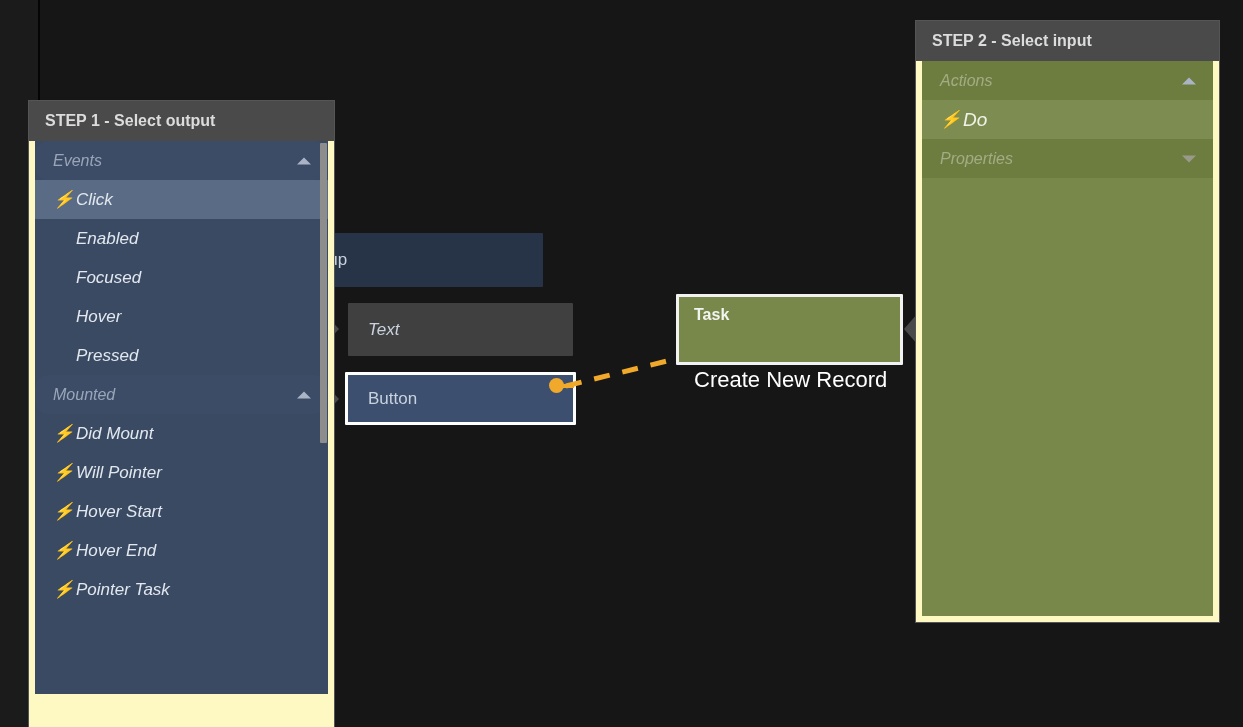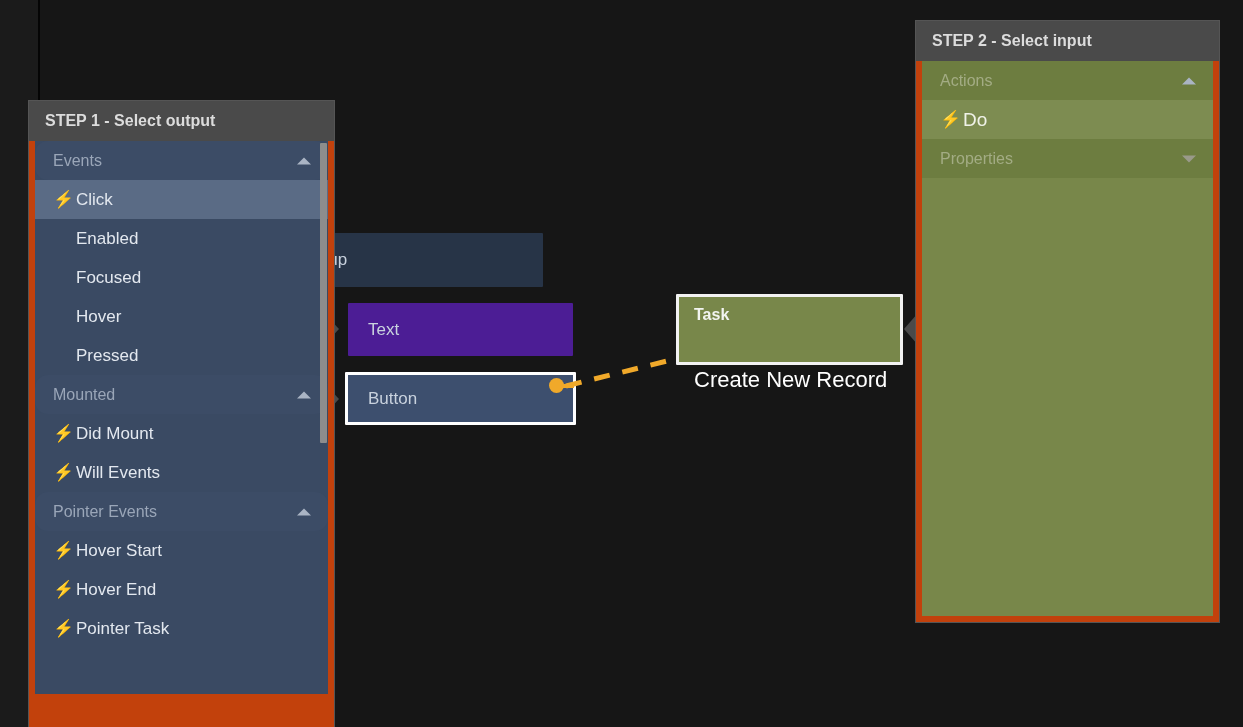--- a/index.html
+++ b/index.html
@@ -15,21 +15,21 @@
   .gutter-strip { position:absolute; left:0; top:0; width:38px; height:727px; background:#1b1b1b; }
   .gutter-line  { position:absolute; left:38px; top:0; width:2px; height:727px; background:#050505; }
 
   
   .node { position:absolute; border-radius:1px; }
   .node-label {
     position:absolute; left:20px; top:50%; transform:translateY(-50%);
     font-size:17px; color:#c9d2de; white-space:nowrap;
   }
   .node-group  { background:#273447; }
-  .node-text   { background:#4c1d95; }
+  .node-text   { background:#404040;font-style:italic; }
   .node-button { background:#3d4f6e; border:3px solid #ffffff; }
 
   .node-task {
     background:#78874a; border:3px solid #f2f2f2;
   }
   .task-title {
     position:absolute; left:15px; top:9px;
     font-size:16px; color:#f2f4f0; font-weight:bold; white-space:nowrap;
   }
   .task-sub {
@@ -55,26 +55,26 @@
     border-top:14px solid transparent; border-bottom:14px solid transparent;
     border-left:13px solid #4a4a4a;
   }
   .tri-left {
     position:absolute; width:0; height:0;
     border-top:16px solid transparent; border-bottom:16px solid transparent;
     border-right:14px solid #4a4a4a;
   }
 
   
-  .panel { position:absolute; background:#c2410c; border:1px solid #555; }
+  .panel { position:absolute; background:#fef9c3; border:1px solid #555; }
   .panel-head {
     height:40px; display:flex; align-items:center; padding-left:16px;
     background:#4a4a4a; color:#dcdcdc; font-size:16px; font-weight:bold;
   }
-  .panel-body { position:relative; overflow:hidden; }
+  .panel-body { position:relative; overflow:hidden;font-style:italic; }
 
   
   .list-blue { background:#3a4a63; height:100%; position:relative; }
   .row { display:flex; align-items:center; height:39px; position:relative; padding-left:18px; }
   .row.section { background:#3c4c66;border-radius:13px; }
   .row.section .row-label { color:#9aa6b8; font-size:16px; }
   .row.item .row-label { color:#e3e8ef; font-size:17px;text-align:center; }
   .row.item.selected { background:#5a6b85; }
   .row-label { white-space:nowrap; }
   .bolt { color:#ffffff; font-size:17px; margin-right:11px; width:12px; display:inline-block; }
@@ -162,25 +162,21 @@
           <div class="row section">
             <span class="row-label">Mounted</span>
             <span class="chev up"></span>
           </div>
           <div class="row item">
             <span class="bolt">⚡</span>
             <span class="row-label">Did Mount</span>
           </div>
           <div class="row item">
             <span class="bolt">⚡</span>
-            <span class="row-label">Will Events</span>
-          </div>
-          <div class="row section">
-            <span class="row-label">Pointer Events</span>
-            <span class="chev up"></span>
+            <span class="row-label">Will Pointer</span>
           </div>
           <div class="row item">
             <span class="bolt">⚡</span>
             <span class="row-label">Hover Start</span>
           </div>
           <div class="row item">
             <span class="bolt">⚡</span>
             <span class="row-label">Hover End</span>
           </div>
           <div class="row item">

